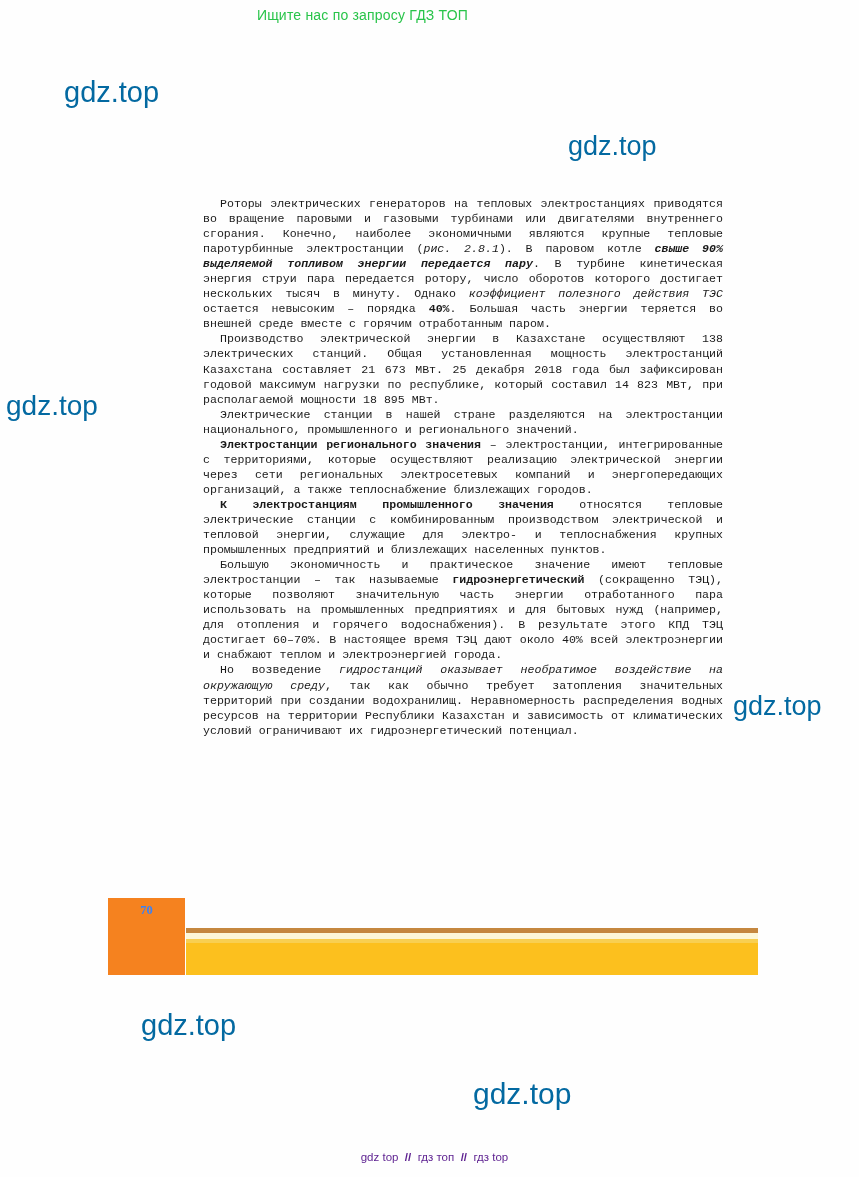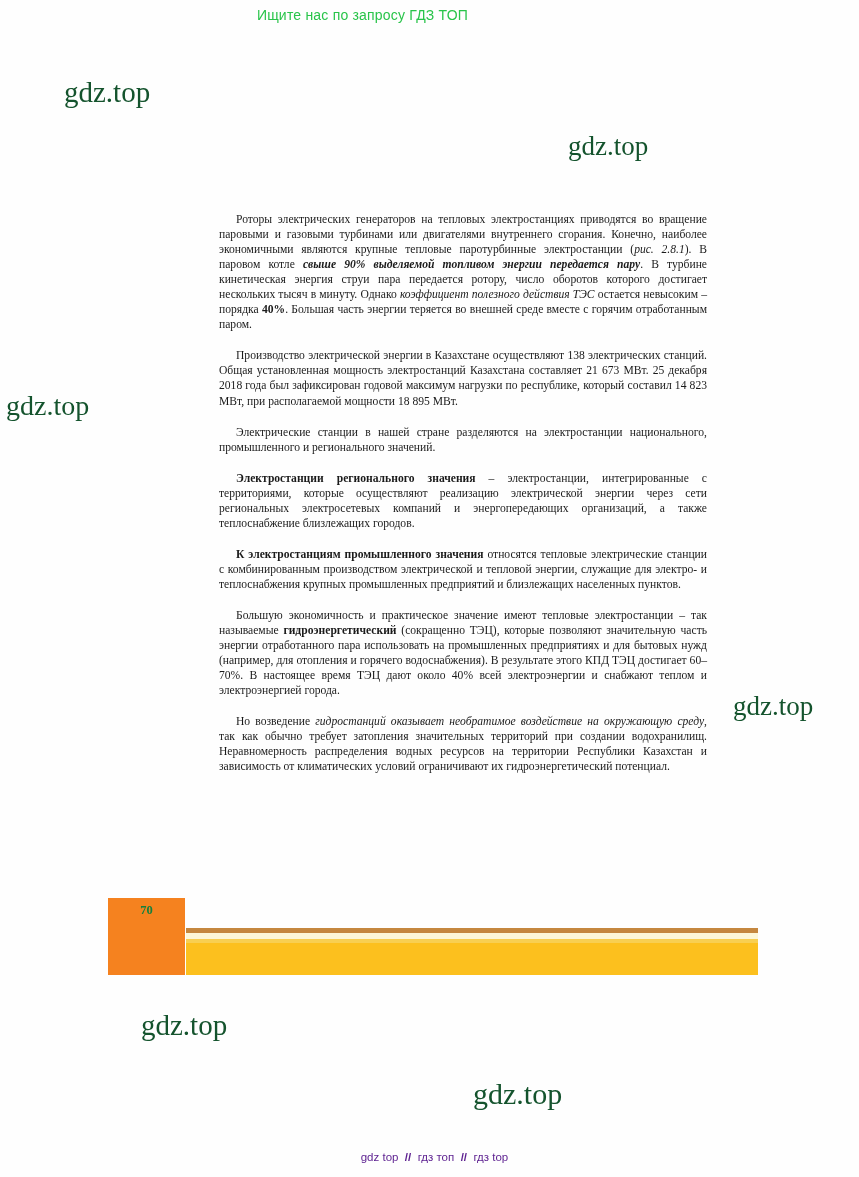--- a/index.html
+++ b/index.html
@@ -27,22 +27,22 @@
     font-size: 14px;
     letter-spacing: 0.2px;
     color: #29c44a;
     white-space: pre;
     margin-left: 14px;
   }
 
   
   .wm {
     position: absolute;
-    font-family: Liberation Serif, serif;
-    color: #14532d;
+    font-family: Liberation Sans, sans-serif;
+    color: #0369a1;
     white-space: nowrap;
     -webkit-font-smoothing: antialiased;
   }
   .wm-1 { left: 64px;  top: 76px;   font-size: 29px; }
   .wm-2 { left: 568px; top: 131px;  font-size: 27px; }
   .wm-3 { left: 6px;   top: 390px;  font-size: 28px; }
   .wm-4 { left: 733px; top: 691px;  font-size: 27px; }
   .wm-5 { left: 141px; top: 1009px; font-size: 29px; }
   .wm-6 { left: 473px; top: 1077px; font-size: 30px; }
 
@@ -52,23 +52,24 @@
     left: 203px;
     top: 196px;
     width: 520px;
     font-size: 11.6px;
     line-height: 15.05px;
     color: #1a1a1a;
     text-align: justify;
     text-justify: inter-word;
   }
   .page-body p {
-    margin: 16px;
+    margin: 0;
     text-indent: 17px;
     hyphens: manual;
+    font-family: Liberation Mono, monospace;
   }
   .page-body b { font-weight: bold; }
   .page-body i { font-style: italic; }
   .page-body .bi { font-weight: bold; font-style: italic; }
 
   
   .footer-art {
     position: absolute;
     left: 0;
     top: 898px;
@@ -85,21 +86,21 @@
   }
   .page-num {
     position: absolute;
     left: 108px;
     top: 5px;
     width: 77px;
     text-align: center;
     font-family: "Liberation Serif", serif;
     font-size: 12.5px;
     font-weight: bold;
-    color: #15803d;
+    color: #3b82f6;
   }
   .bar-brown {
     position: absolute;
     left: 186px;
     top: 30px;
     width: 572px;
     height: 5px;
     background: #c5873f;
   }
   .bar-pale {

